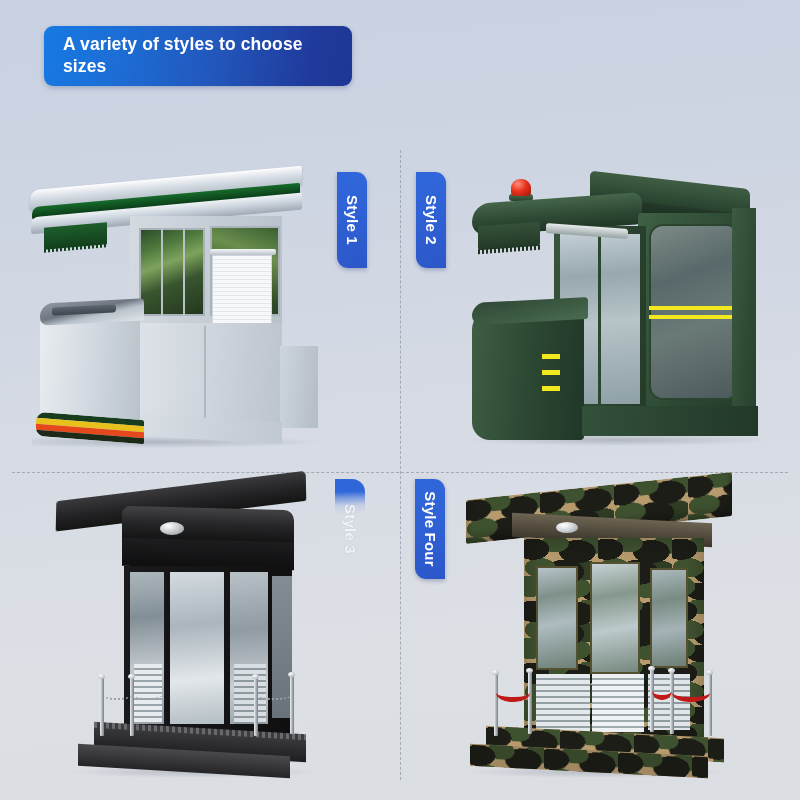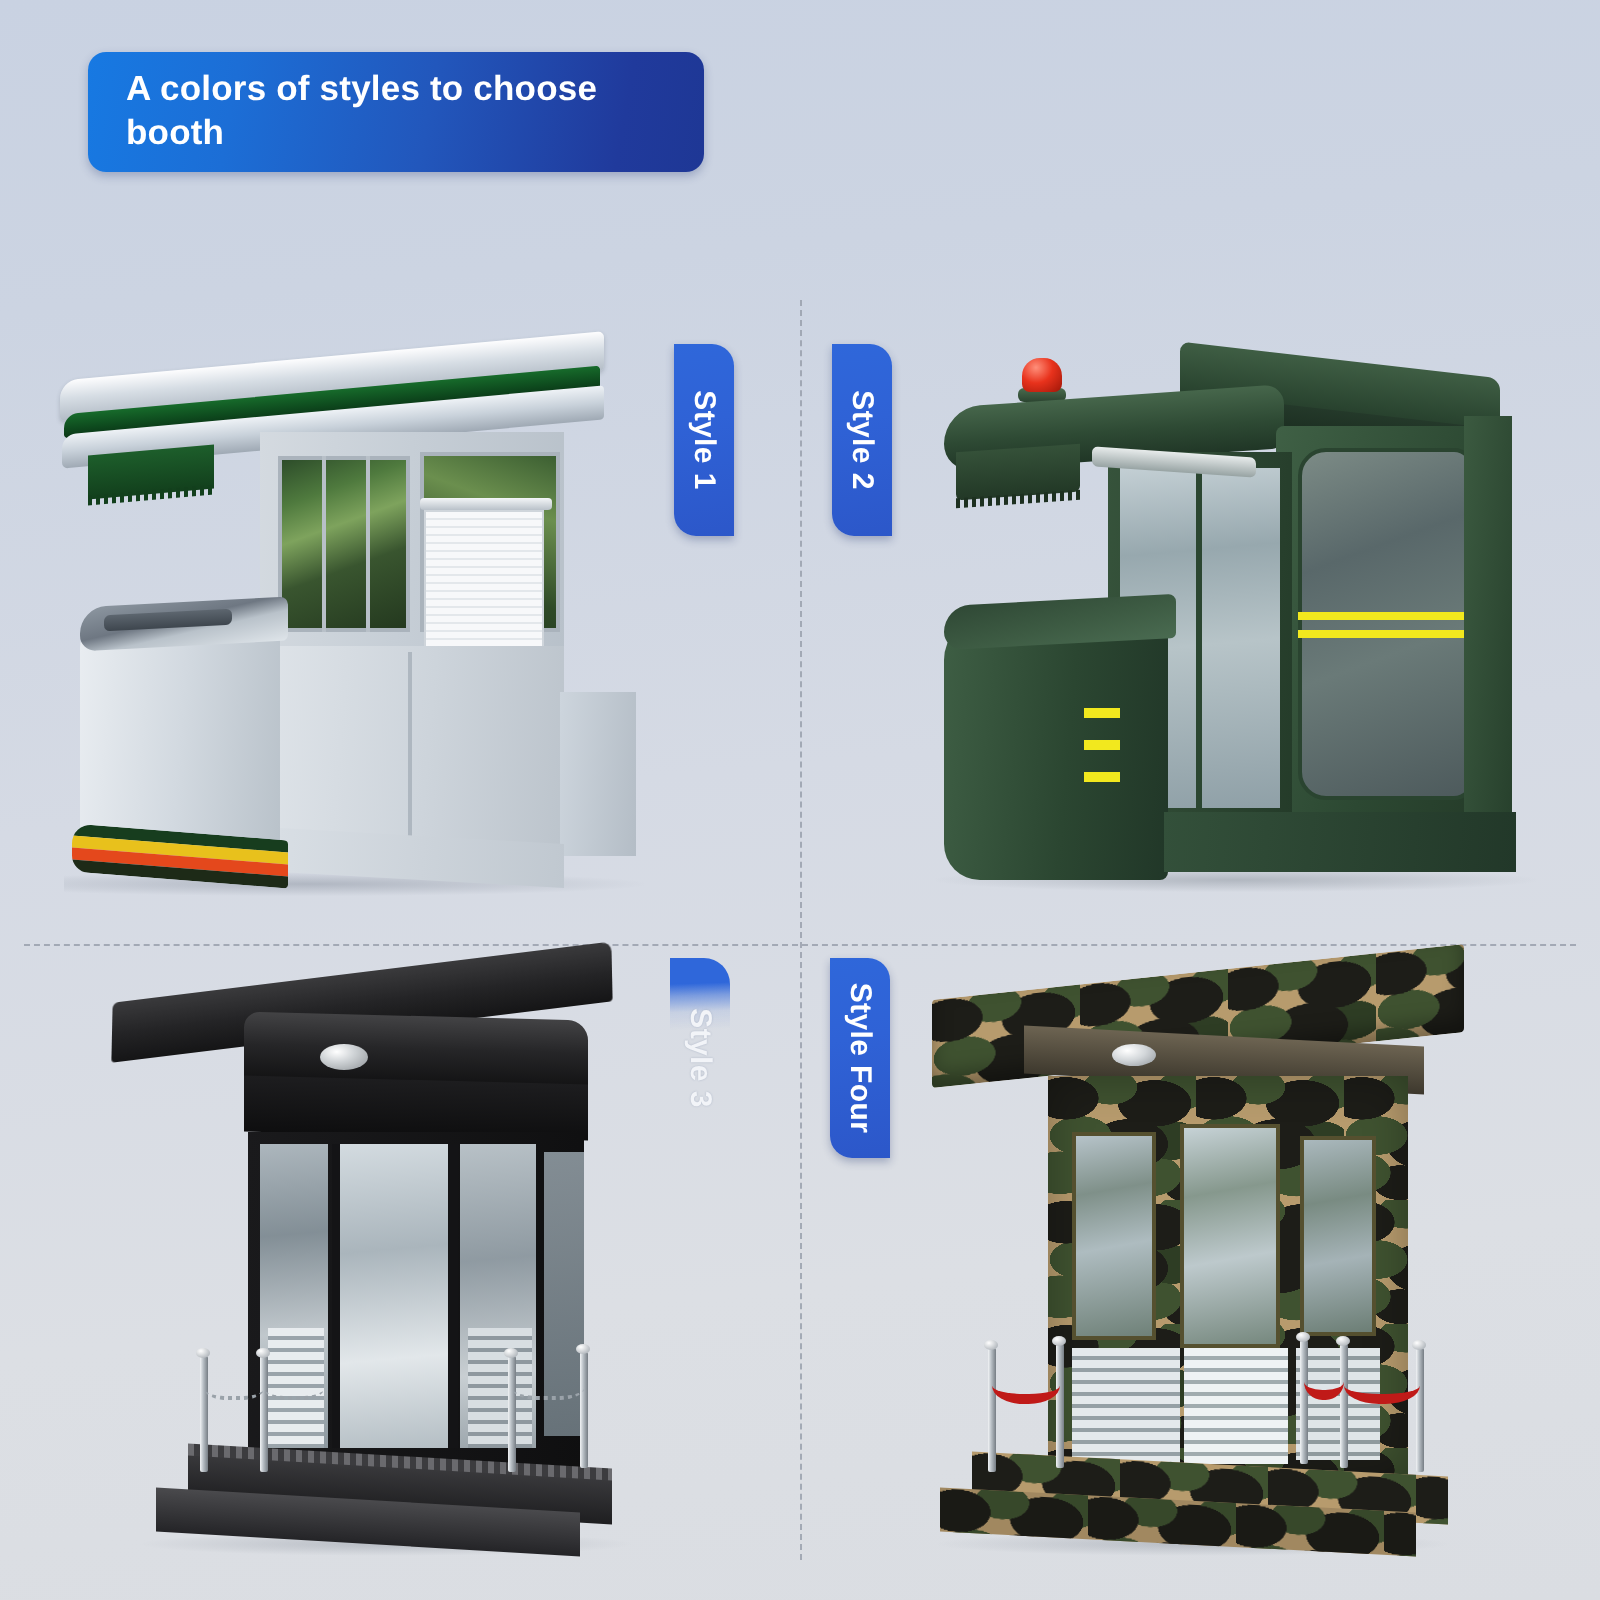--- a/index.html
+++ b/index.html
@@ -493,22 +493,22 @@
   .shadow-soft {
     background: radial-gradient(ellipse at 50% 50%, rgba(85,95,110,.26) 0%, rgba(85,95,110,0) 70%);
   }
 </style>
 </head>
 <body>
 
 <div id="stage">
 
   <div class="hdr-badge">
-    <span>A colors of styles to choose</span>
-    <span>booth</span>
+    <span>A variety of styles to choose</span>
+    <span>sizes</span>
   </div>
 
 
   <div class="div-h"></div>
   <div class="div-v"></div>
 
   <div class="cell" id="cell1">
     <div class="art">
       <div class="p s1-shadow"></div>
       <div class="p s1-canopy-top"></div>

